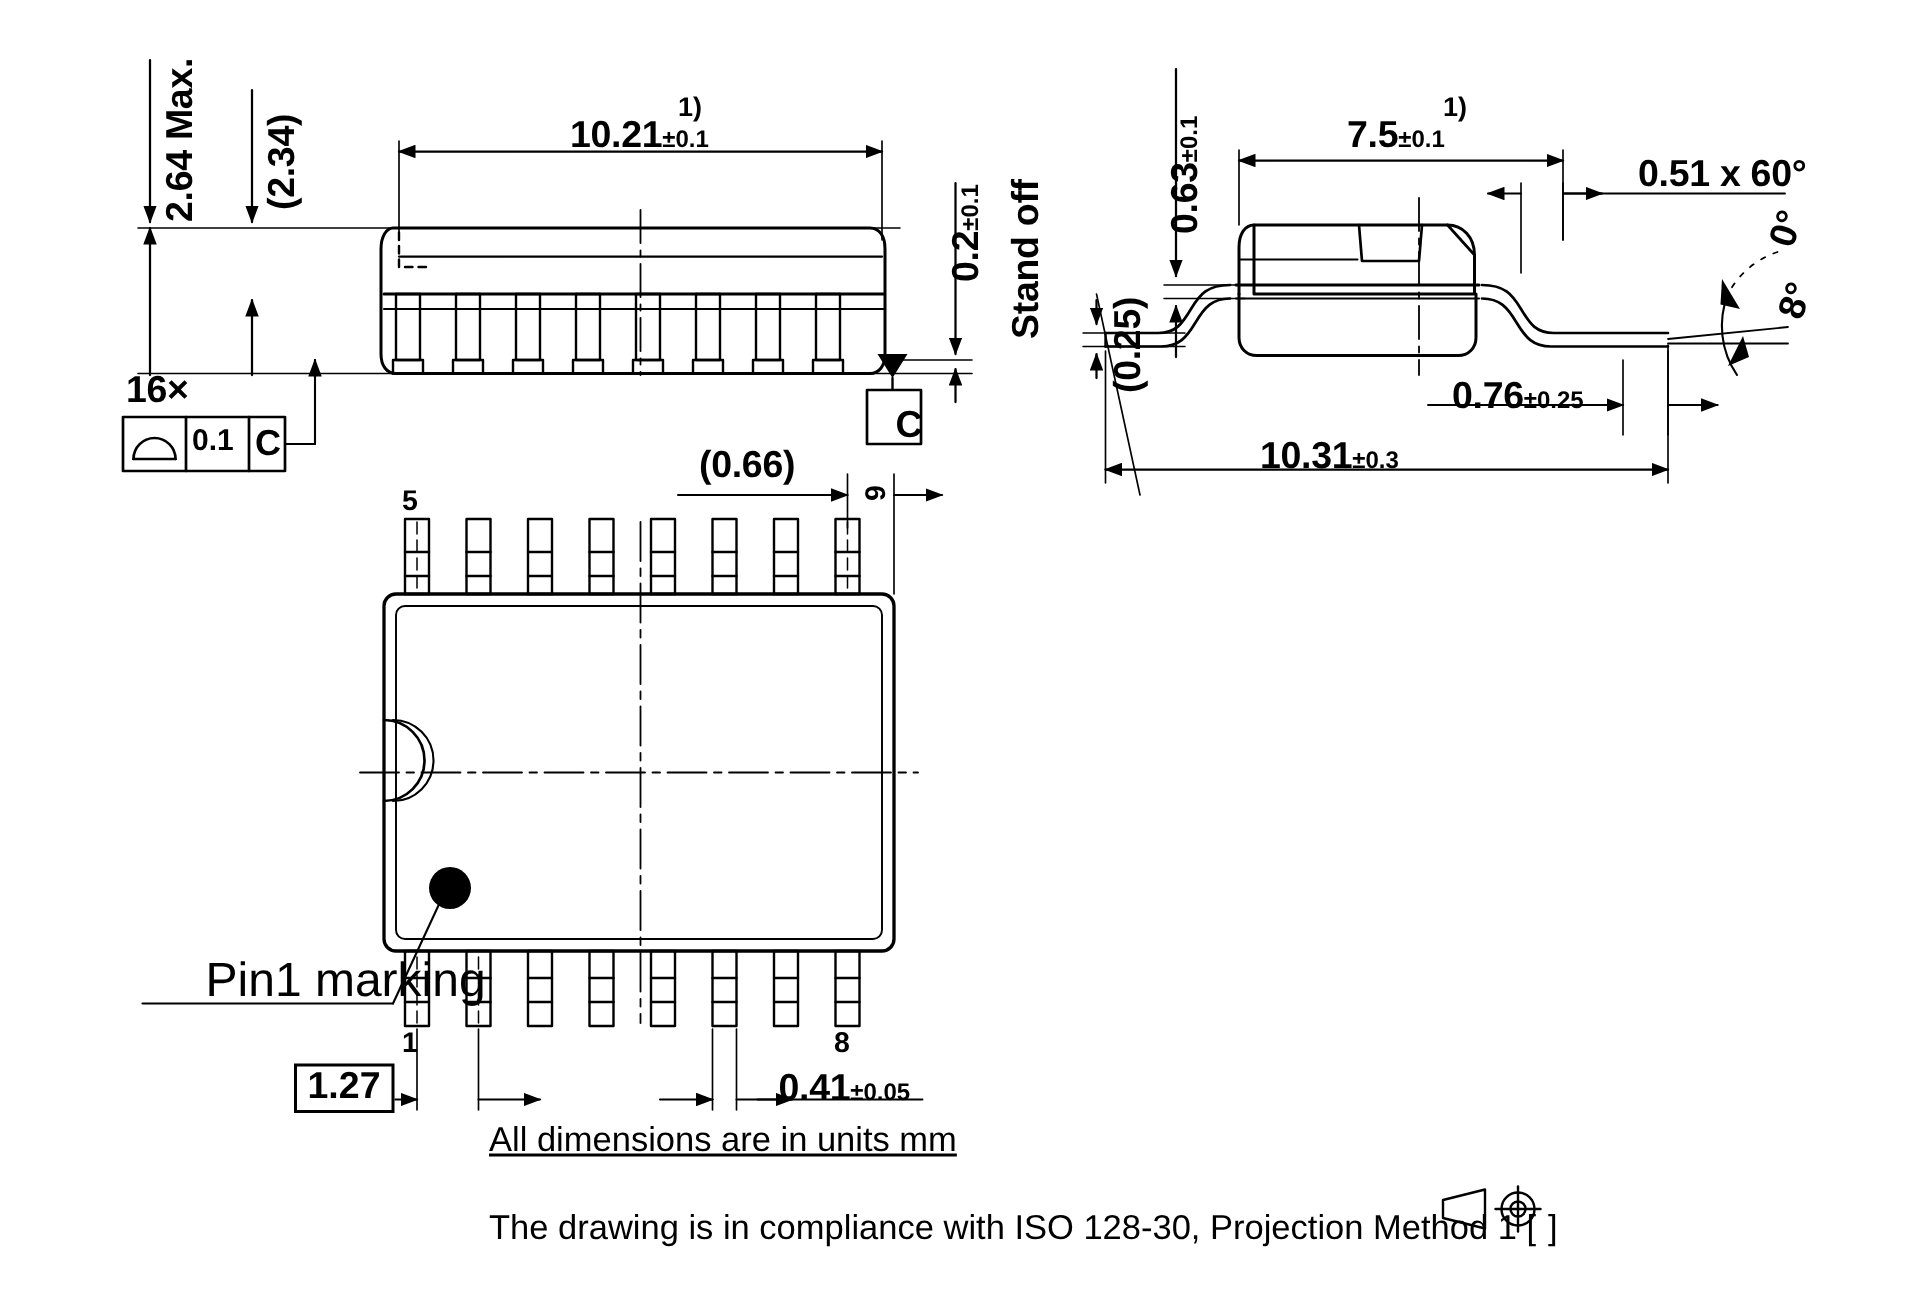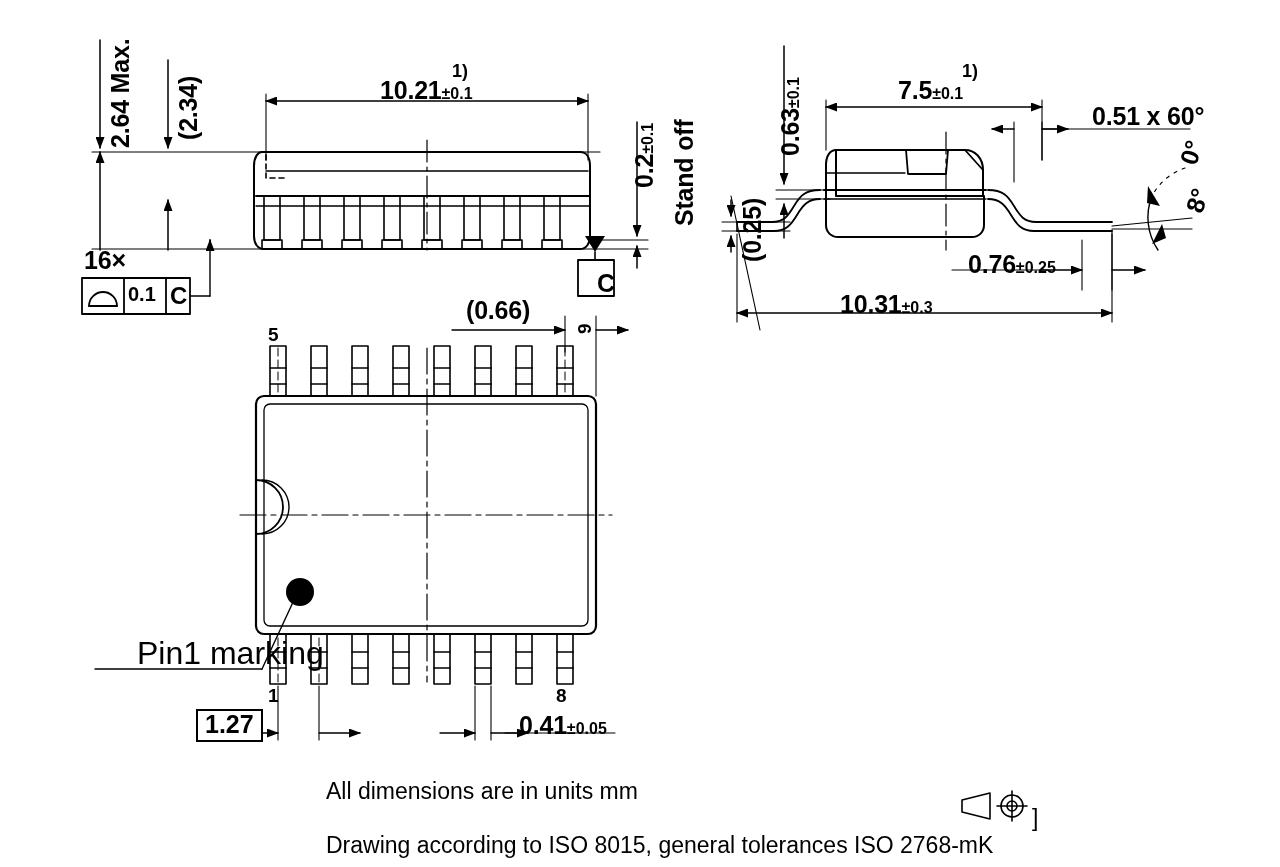--- a/index.html
+++ b/index.html
@@ -347,17 +347,17 @@
   <div class="txt pinnum" style="left:556px;top:686px;"><span>8</span></div>
 
   <div class="txt dim" style="left:466px;top:298px;"><span>(0.66)</span></div>
 
   <div class="txt lbl" style="left:97px;top:637px;"><span>Pin1 marking</span></div>
 
   <div class="txt" style="left:196px;top:709px;"><span class="boxdim">1.27</span></div>
 
   <div class="txt" style="left:519px;top:713px;"><span class="dim">0.41</span><span class="dimtol">±0.05</span></div>
 
-  <div class="txt note" style="left:326px;top:780px;"><span>All dimensions are in units mm</span></div>
+  <div class="txt note" style="left:326px;top:748px;text-decoration:underline;"><span>All dimensions are in units mm</span></div>
+  <div class="txt note" style="left:326px;top:807px;"><span>The drawing is in compliance with ISO 128-30, Projection Method 1 [</span></div>
   <div class="txt note" style="left:1032px;top:807px;"><span>]</span></div>
-  <div class="txt note" style="left:326px;top:834px;"><span>Drawing according to ISO 8015, general tolerances ISO 2768-mK</span></div>
 
 </div>
 
 </body></html>

